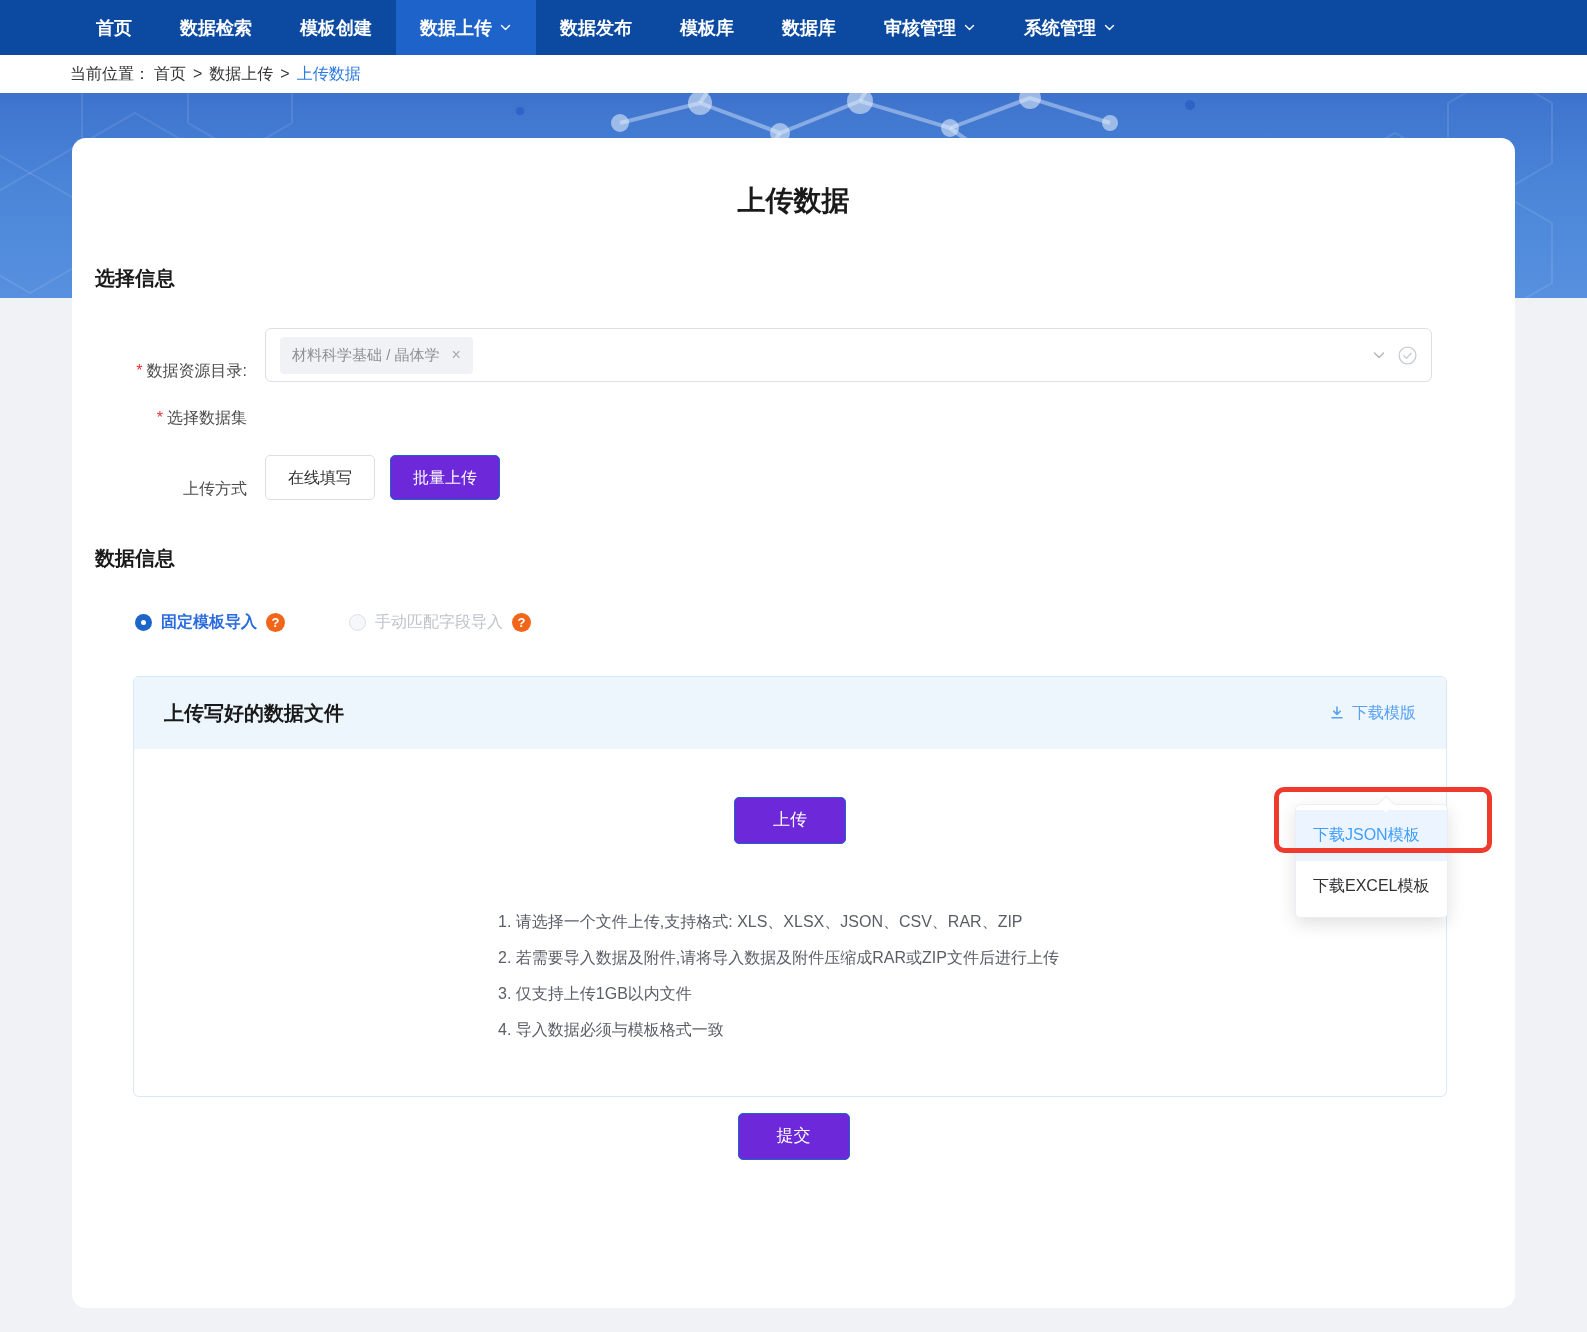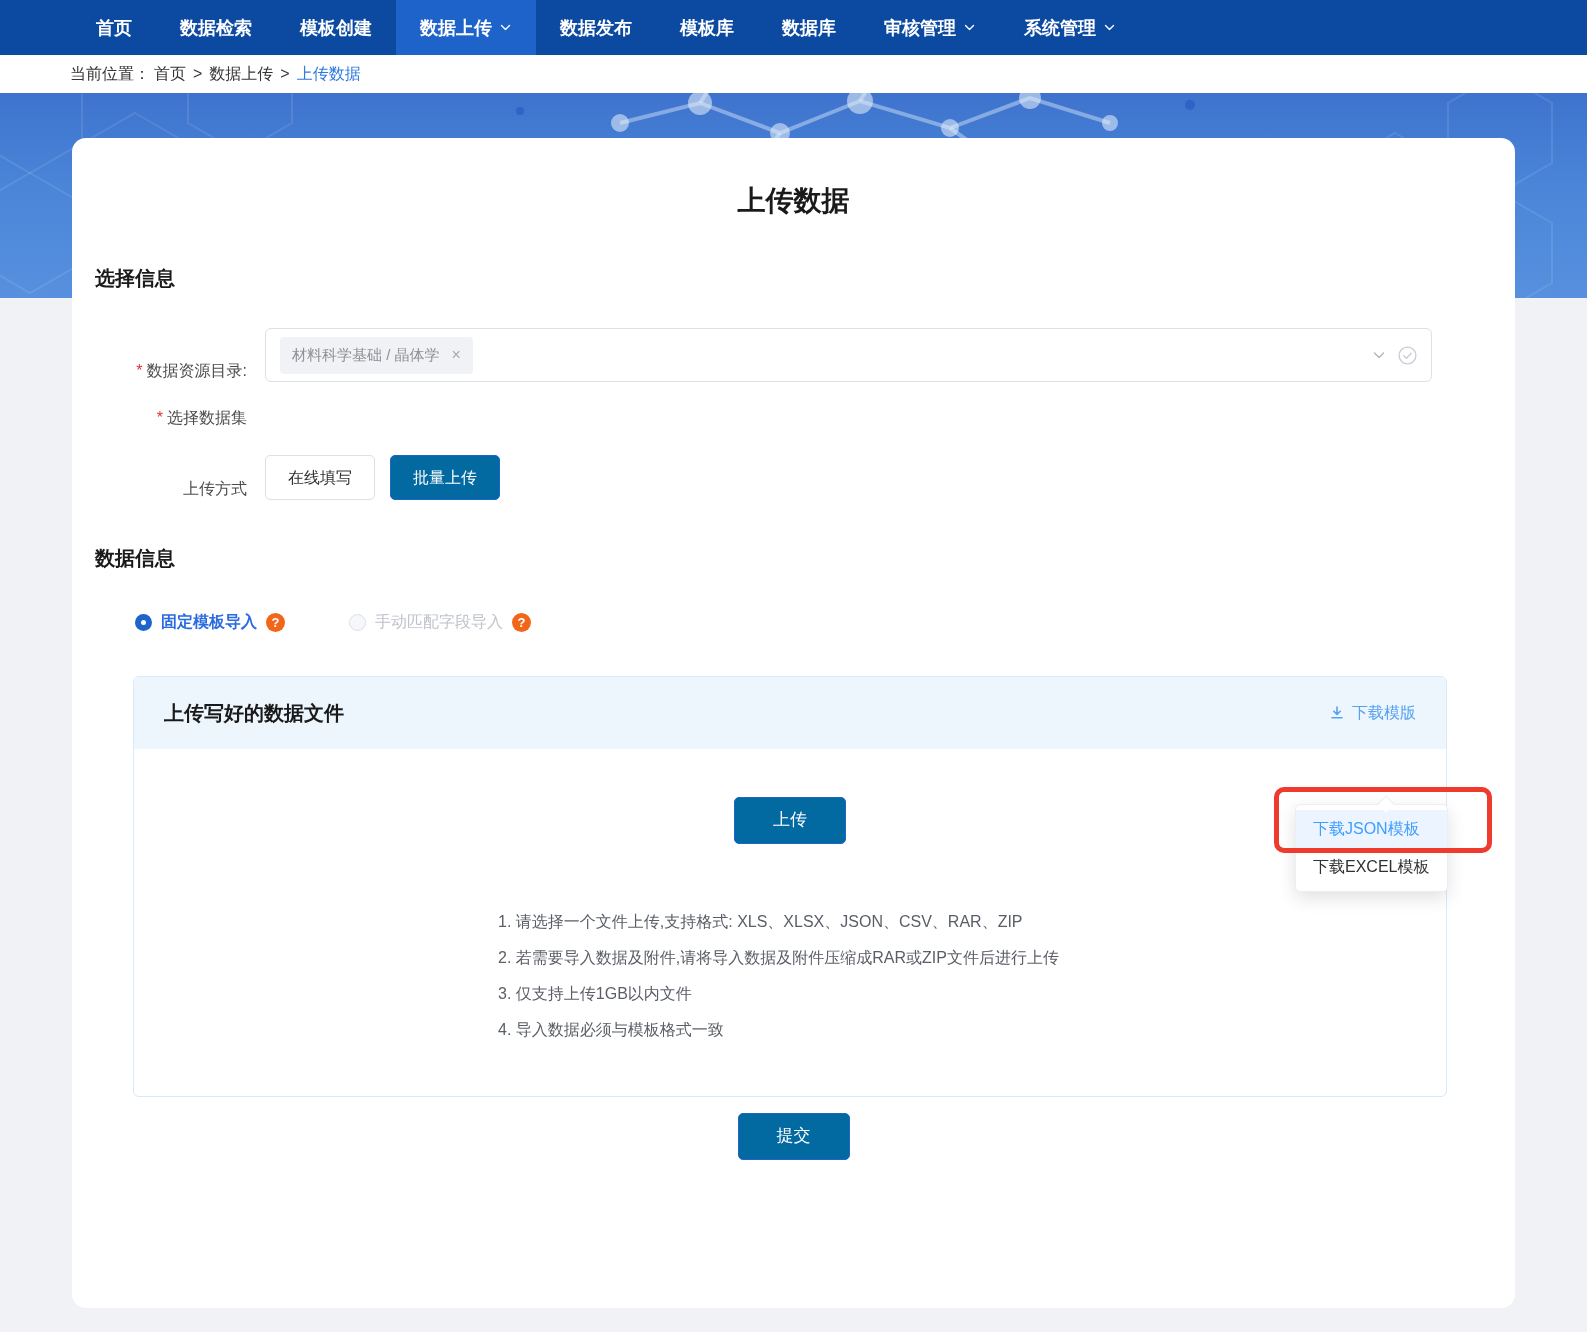--- a/index.html
+++ b/index.html
@@ -92,21 +92,21 @@
     display:inline-flex; align-items:center; gap:12px;
   }
   .tag-close { color:#a8abb2; font-size:16px; line-height:1; cursor:pointer; }
   .select-icons { margin-left:auto; display:flex; align-items:center; gap:10px; }
 
   .btn {
     border-radius:5px; font-size:16px; cursor:pointer;
     padding:12px 22px; line-height:1.2;
   }
   .btn-plain { background:#ffffff; border:1px solid #dcdfe6; color:#333333; }
-  .btn-primary { background:#0369a1; border:1px solid #1d65c9; color:#ffffff; }
+  .btn-primary { background:#6d28d9; border:1px solid #1d65c9; color:#ffffff; }
   .method-btns { display:flex; gap:15px; }
 
   
   .radio-row { display:flex; align-items:center; margin:40px 0 0 63px; }
   .radio-option { display:flex; align-items:center; gap:9px; cursor:pointer; }
   .radio-option + .radio-option { margin-left:64px; }
   .radio-circle {
     width:17px; height:17px; border-radius:50%;
     display:inline-flex; align-items:center; justify-content:center;
   }
@@ -158,21 +158,21 @@
     box-shadow:0 6px 18px rgba(0,0,0,0.12);
     padding:5px 0; z-index:20;
   }
   .dropdown-arrow {
     position:absolute; top:-7px; left:84px;
     width:12px; height:12px; background:#ffffff;
     transform:rotate(45deg);
     border-left:1px solid #ebeef5; border-top:1px solid #ebeef5;
   }
   .dropdown-item {
-    height:38px; display:flex; align-items:center;
+    height:51px; display:flex; align-items:center;
     padding:12px 17px; font-size:16px; color:#303133; cursor:pointer;
     white-space:nowrap;
   }
   .dropdown-item.highlighted { background:#ecf5ff; color:#409eff; }
 
   
   .red-annotation {
     position:absolute; left:1274px; top:787px;
     width:218px; height:66px;
     border:5px solid #ee3b2d; border-radius:10px;

